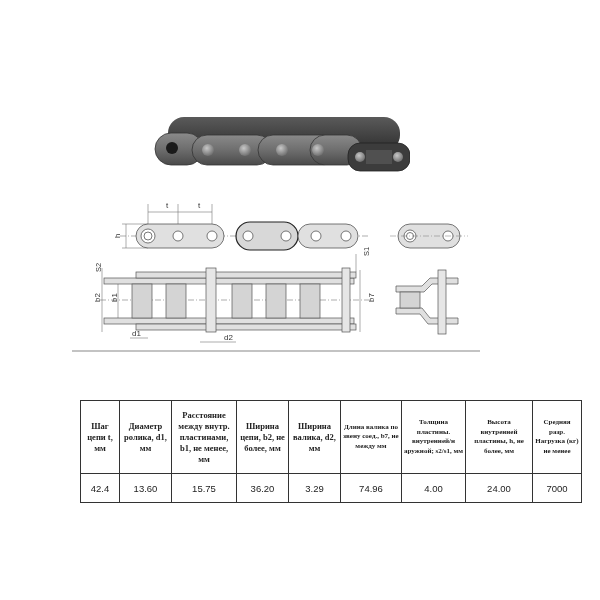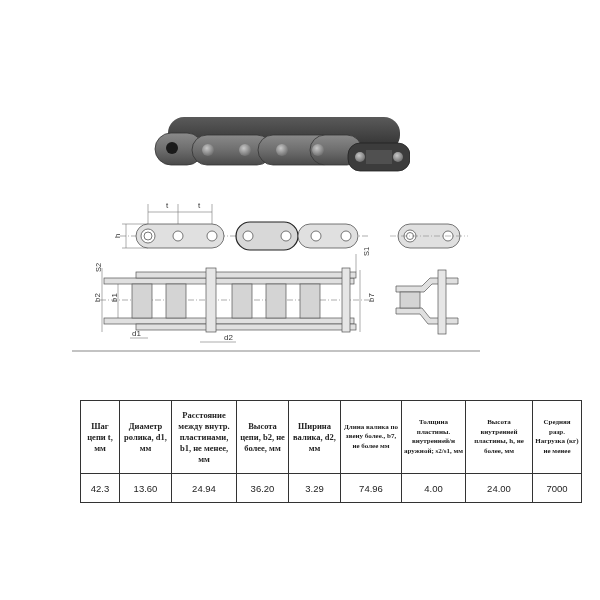--- a/index.html
+++ b/index.html
@@ -164,33 +164,33 @@
       <col style="width:61px">
     <col style="width:64px">
       <col style="width:67px">
       <col style="width:49px">
   </colgroup>
   <thead>
     <tr>
       <th>Шаг цепи t, мм</th>
       <th>Диаметр ролика, d1, мм</th>
       <th>Расстояние между внутр. пластинами, b1, не менее, мм</th>
-      <th>Высота цепи, b2, не более, мм</th>
+      <th>Ширина цепи, b2, не более, мм</th>
       <th>Ширина валика, d2, мм</th>
-      <th class="sm">Длина валика по звену более., b7, не более мм</th>
+      <th class="sm">Длина валика по звену соед., b7, не между мм</th>
       <th class="sm">Толщина пластины. внутренней/н аружной; s2/s1, мм</th>
       <th class="sm">Высота внутренней пластины, h, не более, мм</th>
       <th class="sm">Средняя разр. Нагрузка (кг) не менее</th>
     </tr>
   </thead>
   <tbody>
     <tr>
-      <td>42.3</td>
+      <td>42.4</td>
       <td>13.60</td>
-      <td>24.94</td>
+      <td>15.75</td>
       <td>36.20</td>
       <td>3.29</td>
       <td>74.96</td>
       <td>4.00</td>
       <td>24.00</td>
       <td>7000</td>
     </tr>
   </tbody>
 </table>
 

